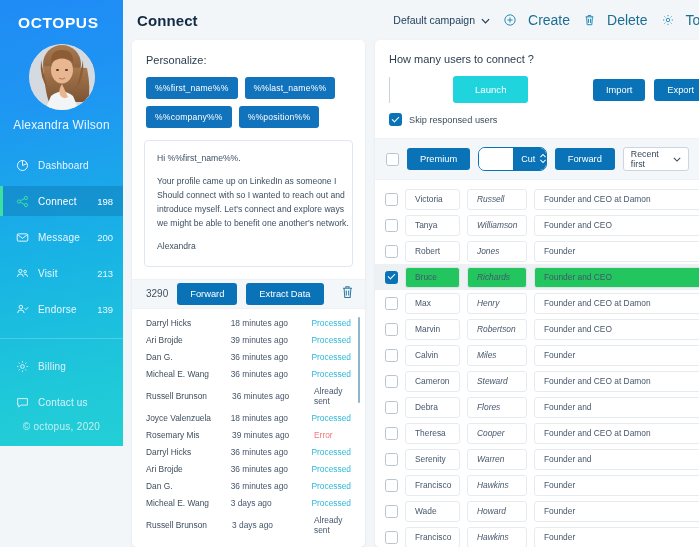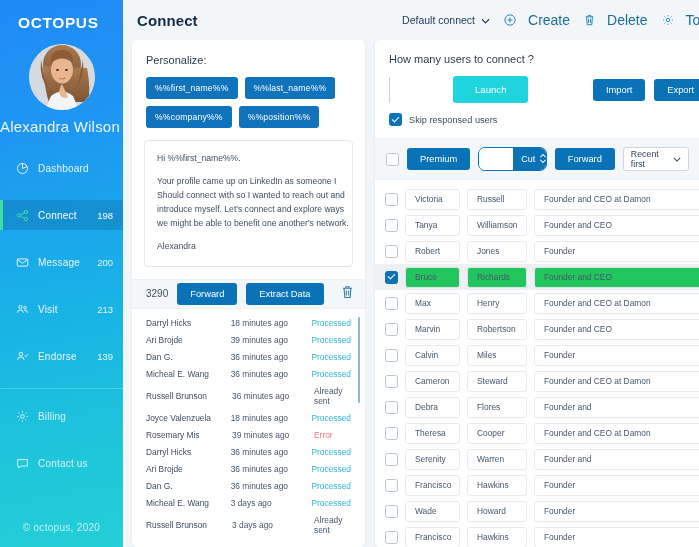--- a/index.html
+++ b/index.html
@@ -6,21 +6,21 @@
   html, body {
     width: 699px; height: 547px;
     font-family: "Liberation Sans", sans-serif;
     background: #f3f6f9;
     overflow: hidden;
   }
   .app { display: flex; width: 699px; height: 547px; }
 
   
   .sidebar {
-    width: 123px; height: 547px;
+    width: 123px; height: 446px;
     background: linear-gradient(170deg, #1f8bf5 0%, #1e95f3 22%, #18b4e4 58%, #1fc8d9 85%, #23cfd6 100%);
     position: relative;
     flex: 0 0 123px;
     color: #fff;
     overflow: hidden;
   }
   .logo {
     margin: 14px 0 0 18px;
     font-size: 15.5px;
     font-weight: bold;
@@ -31,36 +31,36 @@
   }
   .avatar-wrap { display:flex; justify-content:center; margin-top: 12px; }
   .avatar {
     width: 66px; height: 66px; border-radius: 50%;
     overflow: hidden;
     background: #cfd6dc;
     position: relative;
   }
   .avatar svg { display:block; width: 66px; height: 66px; }
   .user-name {
-    text-align: left;
-    font-size: 15px;
+    text-align: center;
+    font-size: 12px;
     margin-top: 8px;
     color: #eaf6ff;
     letter-spacing: .2px;
   }
   .nav { margin-top: 18px; }
   .nav-item {
     position: relative;
     display: flex; align-items: center;
     height: 30px;
     padding-left: 16px;
     font-size: 10px;
     color: #e9f6ff;
     cursor: pointer;
-    margin-bottom: 17px;
+    margin-bottom: 6px;
   }
   .nav-item .ico { width: 17px; height: 14px; display:flex; align-items:center; }
   .nav-item .lbl { flex: 1; margin-left: 5px; letter-spacing:.2px; }
   .nav-item .cnt { font-size: 9.5px; margin-right: 10px; color: #e9f6ff; }
   .nav-item.active {
     background: rgba(0, 70, 120, 0.22);
   }
   .nav-item.active::before {
     content:""; position:absolute; left:0; top:0; bottom:0; width:3px;
     background: #3ee0a1;
@@ -215,21 +215,21 @@
   }
   .trow.selected { background:#eef1f4; }
   .cell {
     height: 21px; border:1px solid #e6ebf0; border-radius:3px;
     display:flex; align-items:center; padding-left:9px;
     font-size: 8.4px; color:#46576b; background:#fff;
     white-space:nowrap; overflow:hidden;
   }
   .trow.selected .cell { background:#22c55e; border-color:#dfe4ea; }
   .cell-first { width: 55px; flex:0 0 55px; }
-  .cell-last  { width: 60px; flex:0 0 60px; }
+  .cell-last  { width: 60px; flex:0 0 60px;font-style:italic; }
   .cell-pos   { flex:1; }
 </style>
 </head>
 <body>
 
 <div class="app">
 
   <aside class="sidebar">
     <div class="logo">
       <span>OCTOPUS</span>
@@ -353,21 +353,21 @@
     <div class="footer-copy">© octopus, 2020</div>
   </aside>
 
   <section class="main">
 
     <div class="topbar">
       <div class="page-title">Connect</div>
       <div class="topbar-right">
 
         <div class="campaign-select">
-          <span>Default connect</span>
+          <span>Default campaign</span>
           <span>
             <svg width="9" height="6" viewBox="0 0 10 6" fill="none" stroke="#1b3a57" stroke-width="1.3">
                 <path d="M1 1 L5 5 L9 1"></path>
               </svg>
           </span>
         </div>
 
         <div class="tb-action">
           <span>
             <svg width="12" height="12" viewBox="0 0 14 14" fill="none" stroke="#1b84b5" stroke-width="1.1">

